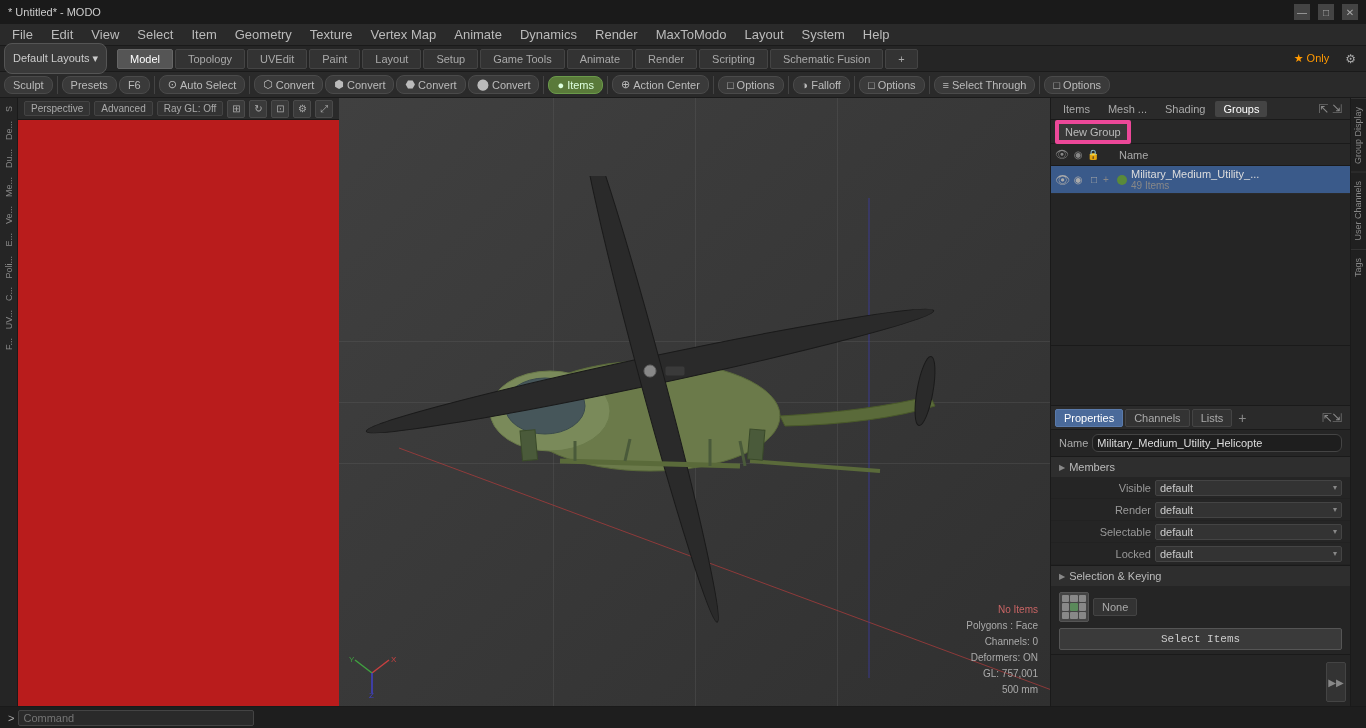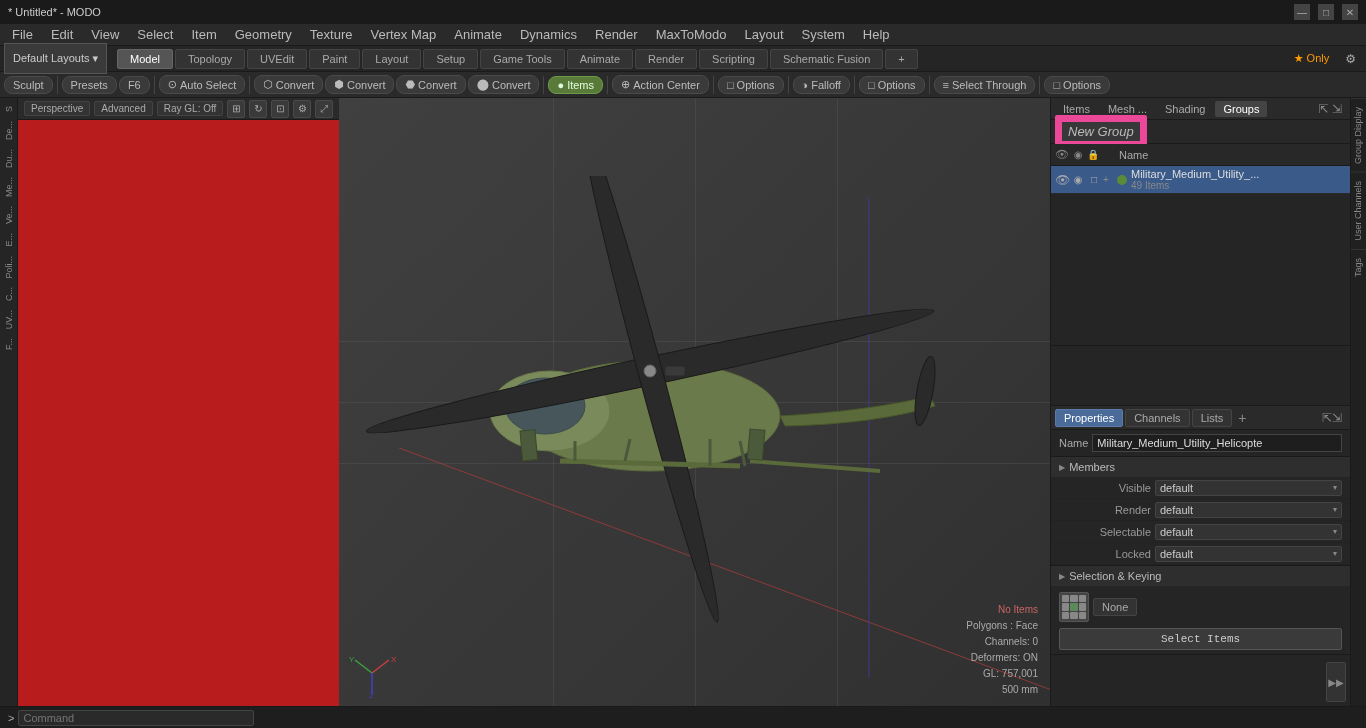--- a/index.html
+++ b/index.html
@@ -56,21 +56,21 @@
       display: flex;
       align-items: center;
       padding: 0 4px;
       gap: 2px;
       border-bottom: 1px solid #1a1a1a;
     }
     .layout-dropdown {
       padding: 8px 8px;
       background: #3a3a3a;
       border: 1px solid #555;
-      border-radius: 0;
+      border-radius: 8px;
       color: #ccc;
       font-size: 11px;
       cursor: pointer;
       margin-right: 8px;
     }
     .tab-btn {
       padding: 3px 12px;
       background: #333;
       border: 1px solid #444;
       border-radius: 2px;
@@ -278,26 +278,25 @@
       background: #282828;
       display: flex;
       align-items: center;
       padding: 0 4px;
       gap: 2px;
       border-bottom: 1px solid #1a1a1a;
     }
     .groups-tb-btn {
       padding: 2px 6px;
       background: #383838;
-      border: 7px solid #ec4899;
+      border: 4px solid #ec4899;
       border-radius: 2px;
       color: #bbb;
-      font-size: 13px;
-      cursor: pointer;
-      font-style: italic;
+      font-size: 11px;
+      cursor: pointer;
     }
 
     
     #groups-list {
       flex: 0 0 auto;
       height: 180px;
       overflow-y: auto;
       background: #252525;
       border-bottom: 1px solid #1a1a1a;
     }
@@ -775,21 +774,21 @@
       <div id="properties-tabs">
         <div class="prop-tab active">Properties</div>
         <div class="prop-tab">Channels</div>
         <div class="prop-tab">Lists</div>
         <div class="prop-tab-add">+</div>
         <div class="prop-tab-expand">⇱⇲</div>
       </div>
 
       <div id="props-name-row">
         <span id="props-name-label">Name</span>
-        <input id="props-name-input" type="text" value="Military_Medium_Utility_Helicopte" style="flex: 1 1 0%; background: rgb(30, 30, 30); border: 1px solid rgb(68, 68, 68); color: rgb(221, 221, 221); font-size: 11px; padding: 2px 4px; border-radius: 0;">
+        <input id="props-name-input" type="text" value="Military_Medium_Utility_Helicopte" style="flex: 1 1 0%; background: rgb(30, 30, 30); border: 1px solid rgb(68, 68, 68); color: rgb(221, 221, 221); font-size: 11px; padding: 2px 4px; border-radius: 6px;">
       </div>
 
       <div class="props-section">
         <div class="props-section-header">
           <span class="triangle">▶</span>
           <span class="section-title">Members</span>
         </div>
         <div class="props-row">
           <div class="props-row-label">Visible</div>
           <div class="props-dropdown">

